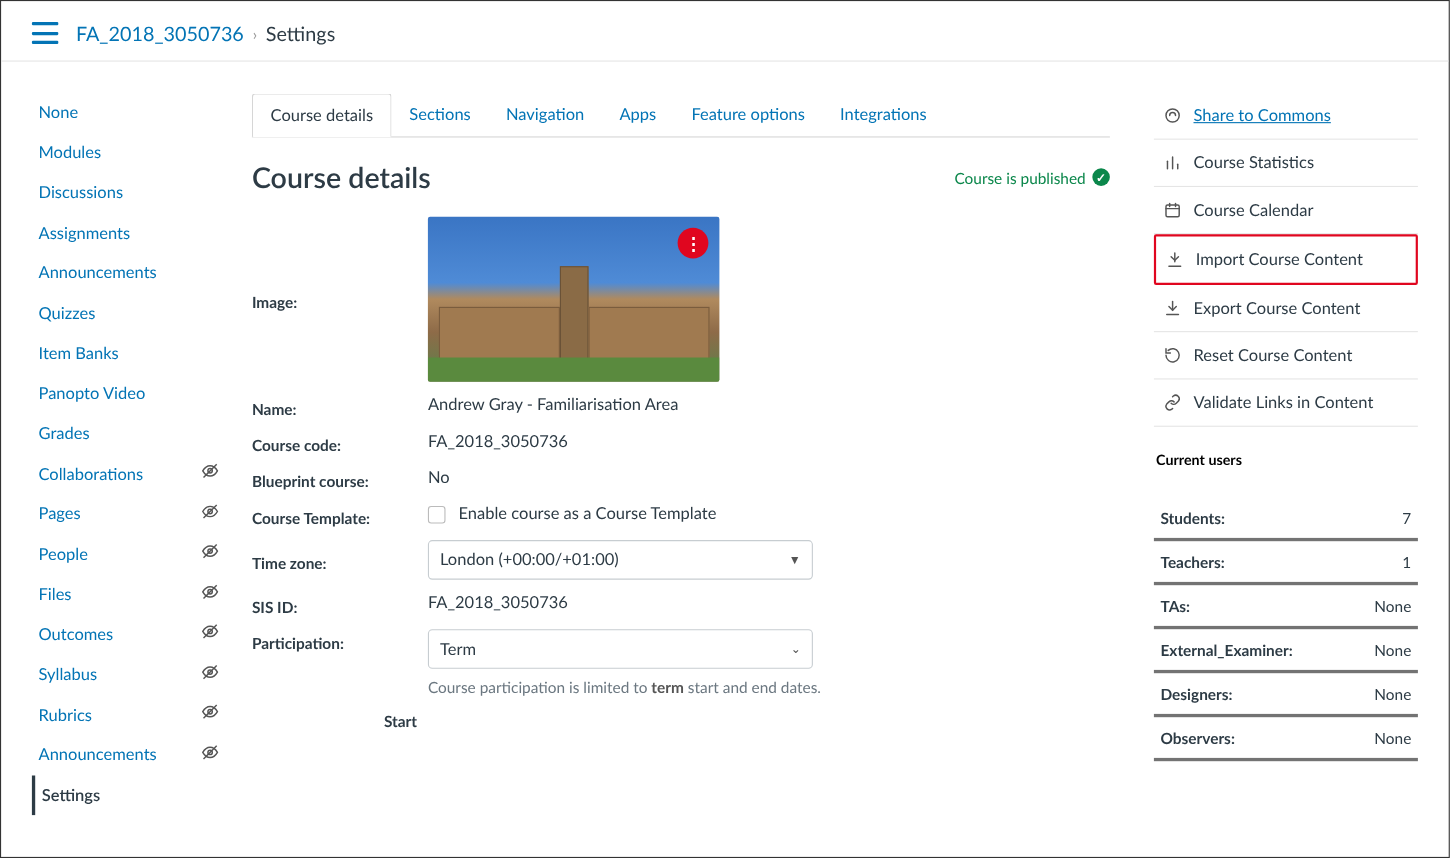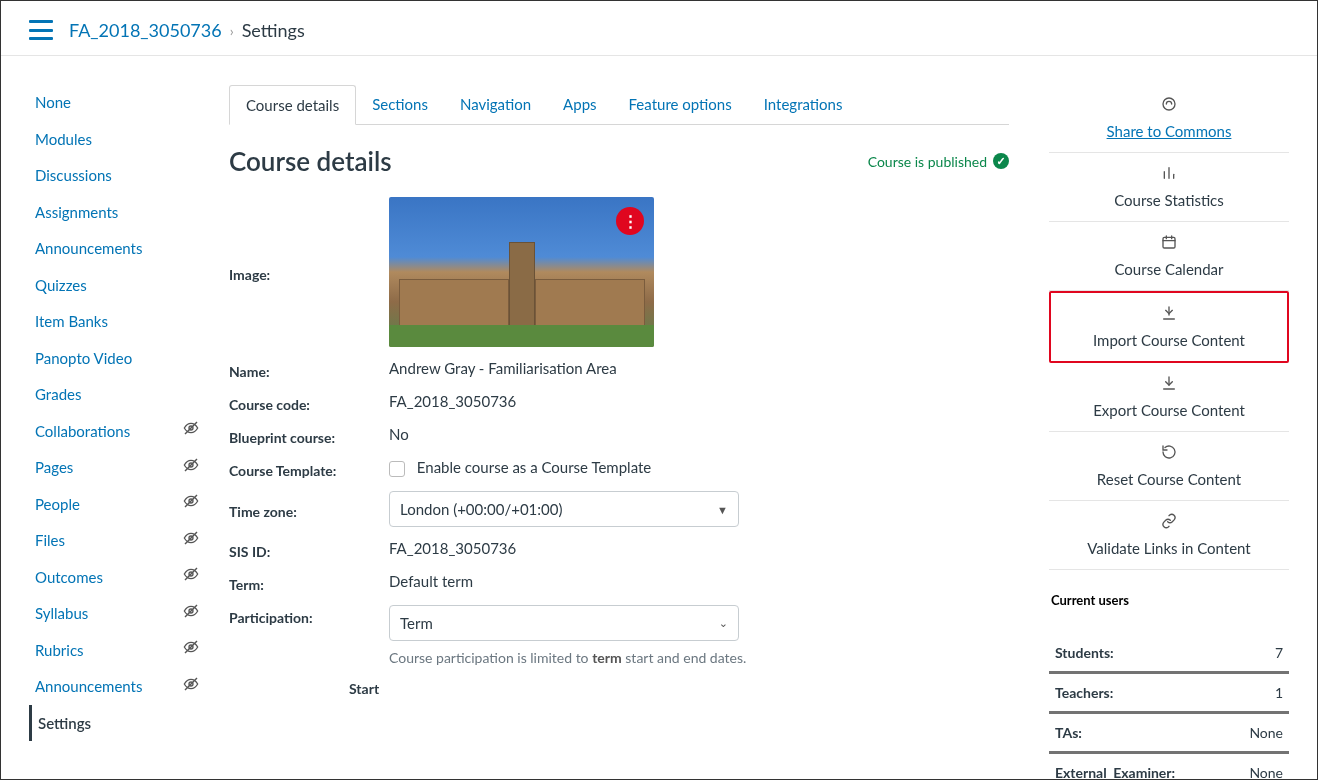--- a/index.html
+++ b/index.html
@@ -165,21 +165,21 @@
 
   
   .right {
     width: 240px;
     flex-shrink:0;
   }
   .action-item {
     display:flex; align-items:center; gap:10px;
     padding: 12px 8px;
     border-bottom: 1px solid #e5e5e5;
-    font-size:15px; color:#2D3B45; cursor:pointer;flex-direction:column;
+    font-size:15px; color:#2D3B45; cursor:pointer;
   }
   .action-item.highlight { border:2px solid #E0061F; border-radius:2px; }
   .action-item .aicon { width:18px; color:#555; display:flex; justify-content:center; }
   .action-item.share { color:#0374B5; }
   .action-item.share span.txt { text-decoration: underline; }
   .section-title { font-size:13px; font-weight:700; color:#000000; margin:22px 0 26px 2px; }
   .user-row {
     display:flex; justify-content:space-between;
     padding:10px 6px; border-bottom:3px solid #737373;
     font-size:14px;
@@ -361,24 +361,20 @@
         <div class="select">
           <span>London (+00:00/+01:00)</span>
           <span class="caret">▼</span>
         </div>
       </div>
     </div>
     <div class="field-row">
       <div class="label">SIS ID:</div>
       <div class="value">FA_2018_3050736</div>
     </div>
-    <div class="field-row">
-      <div class="label">Term:</div>
-      <div class="value">Default term</div>
-    </div>
     <div class="field-row" style="align-items:flex-start;">
       <div class="label">Participation:</div>
       <div class="value">
         <div class="select">
           <span>Term</span>
           <span class="caret">⌄</span>
         </div>
         <div class="help-text">
           <span>Course participation is limited to </span><strong>term</strong><span> start and end dates.</span>
         </div>

